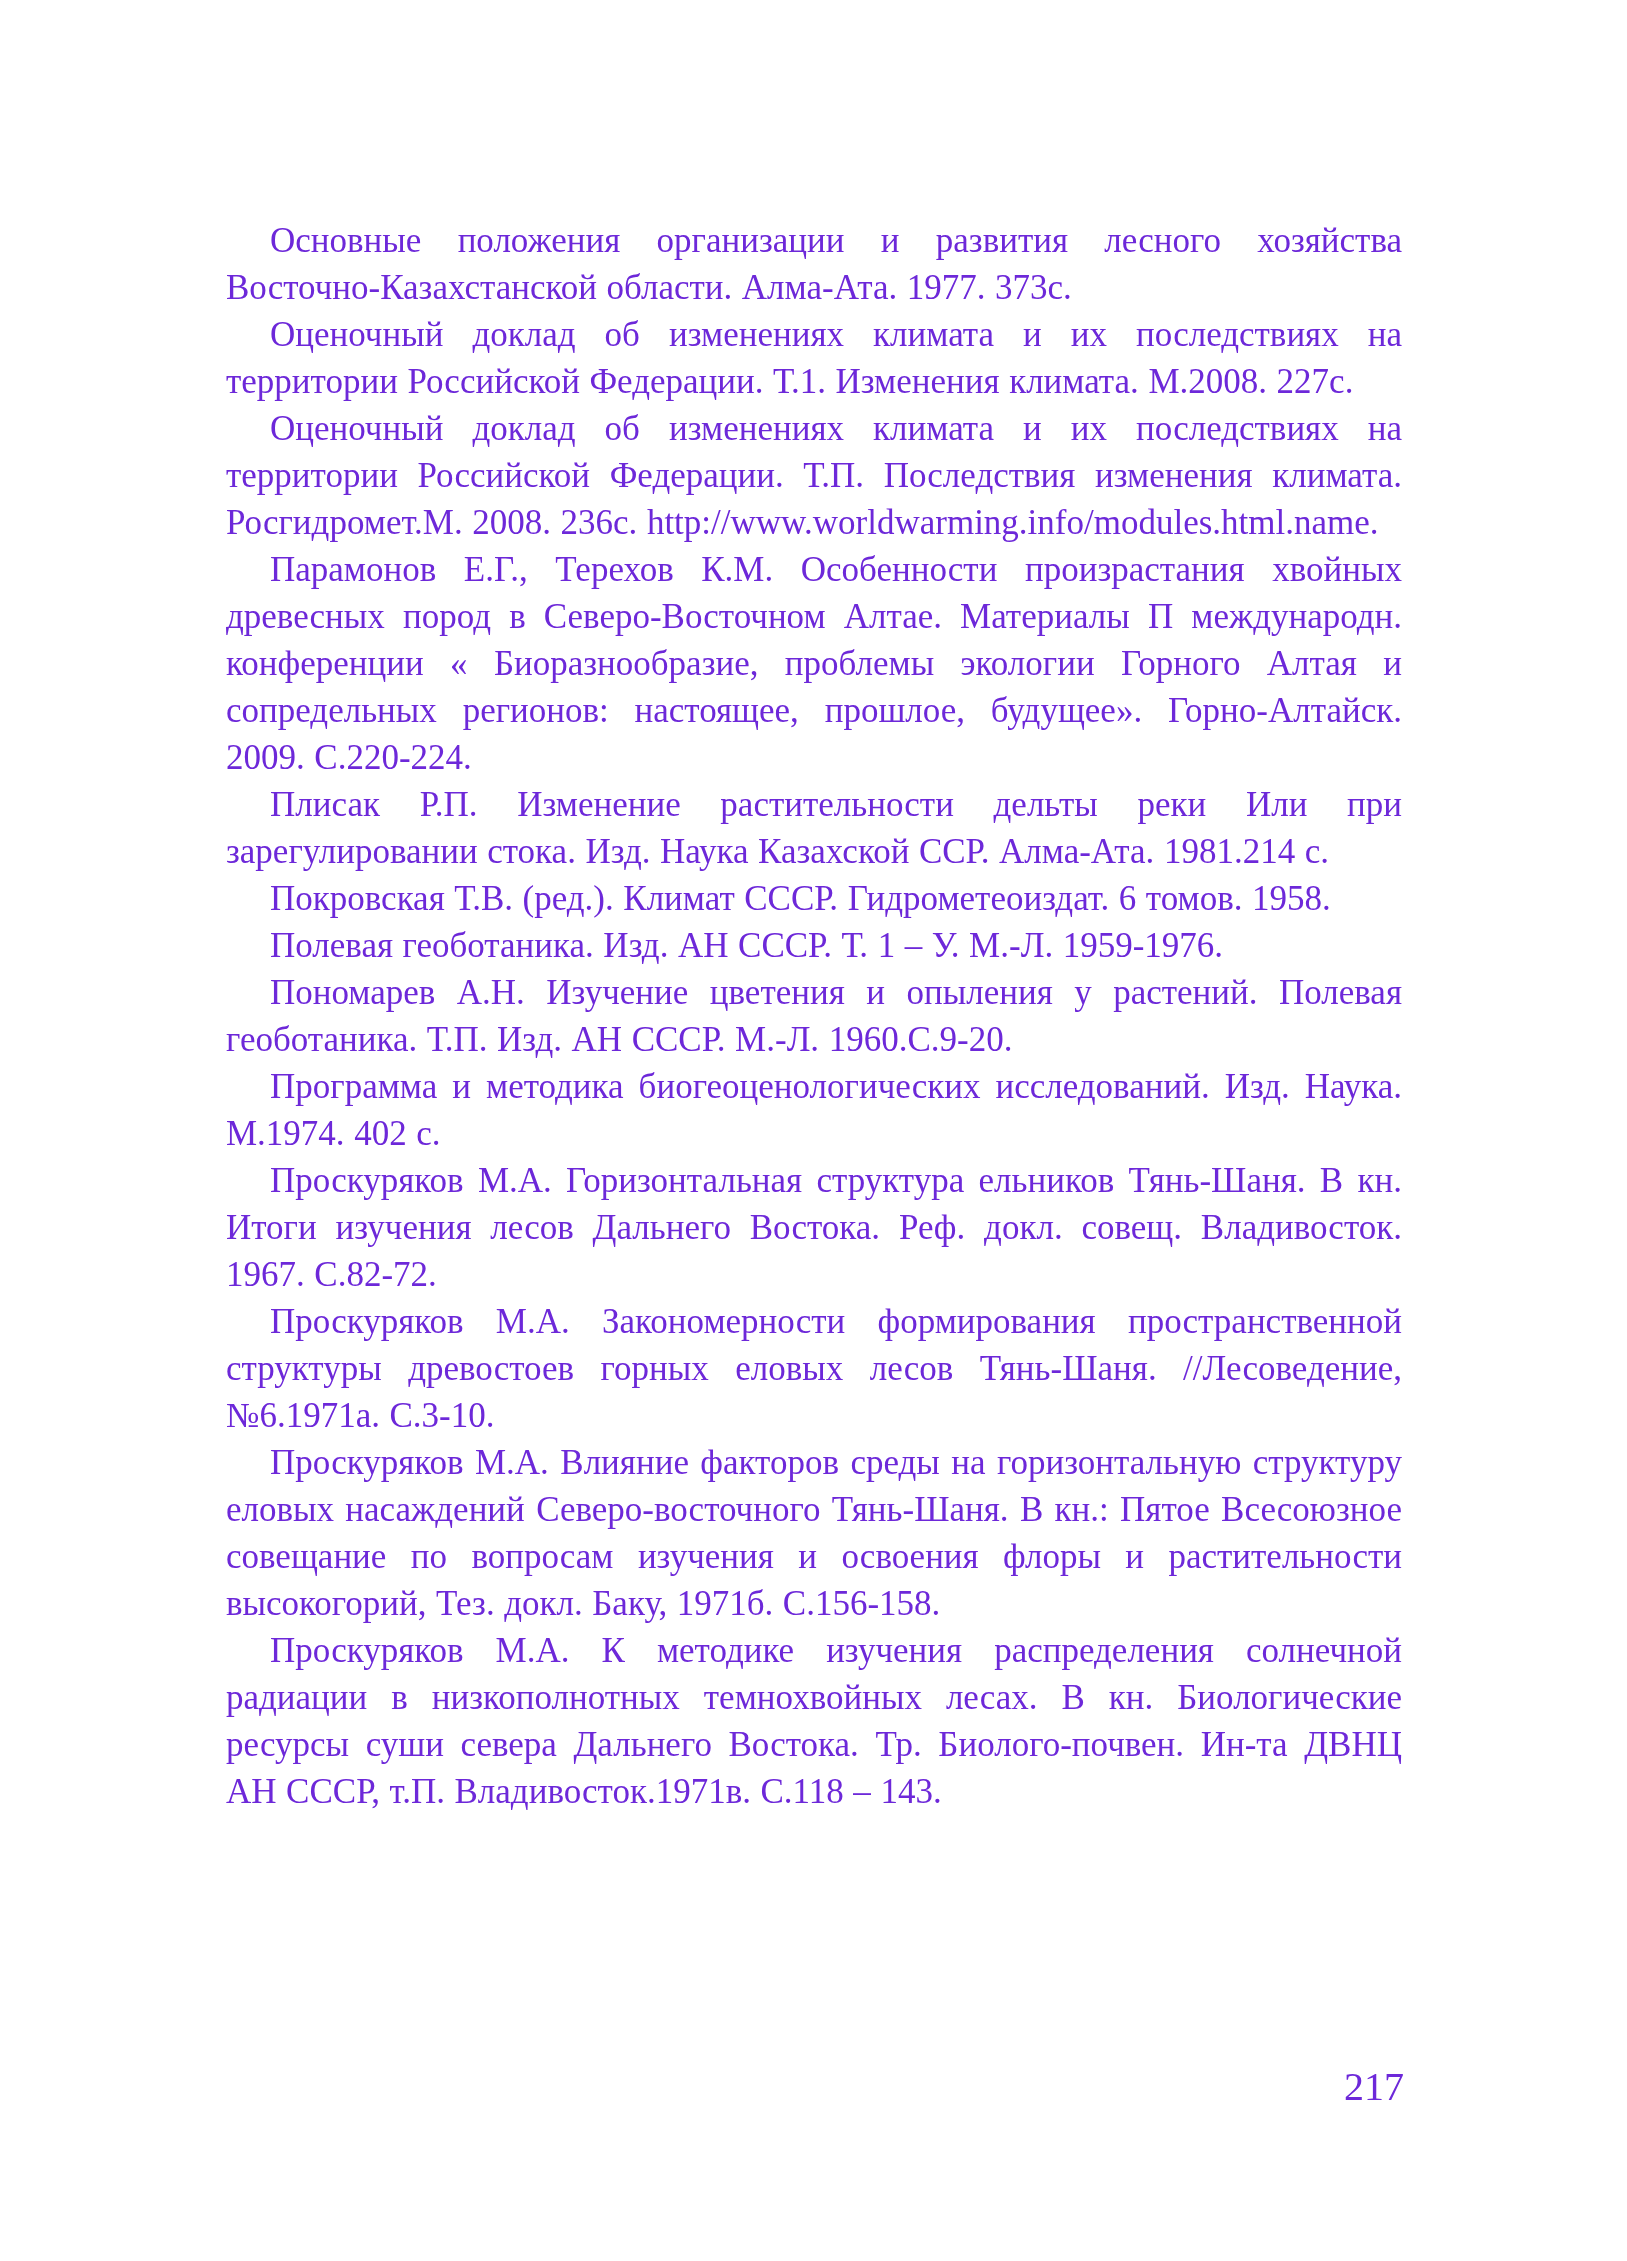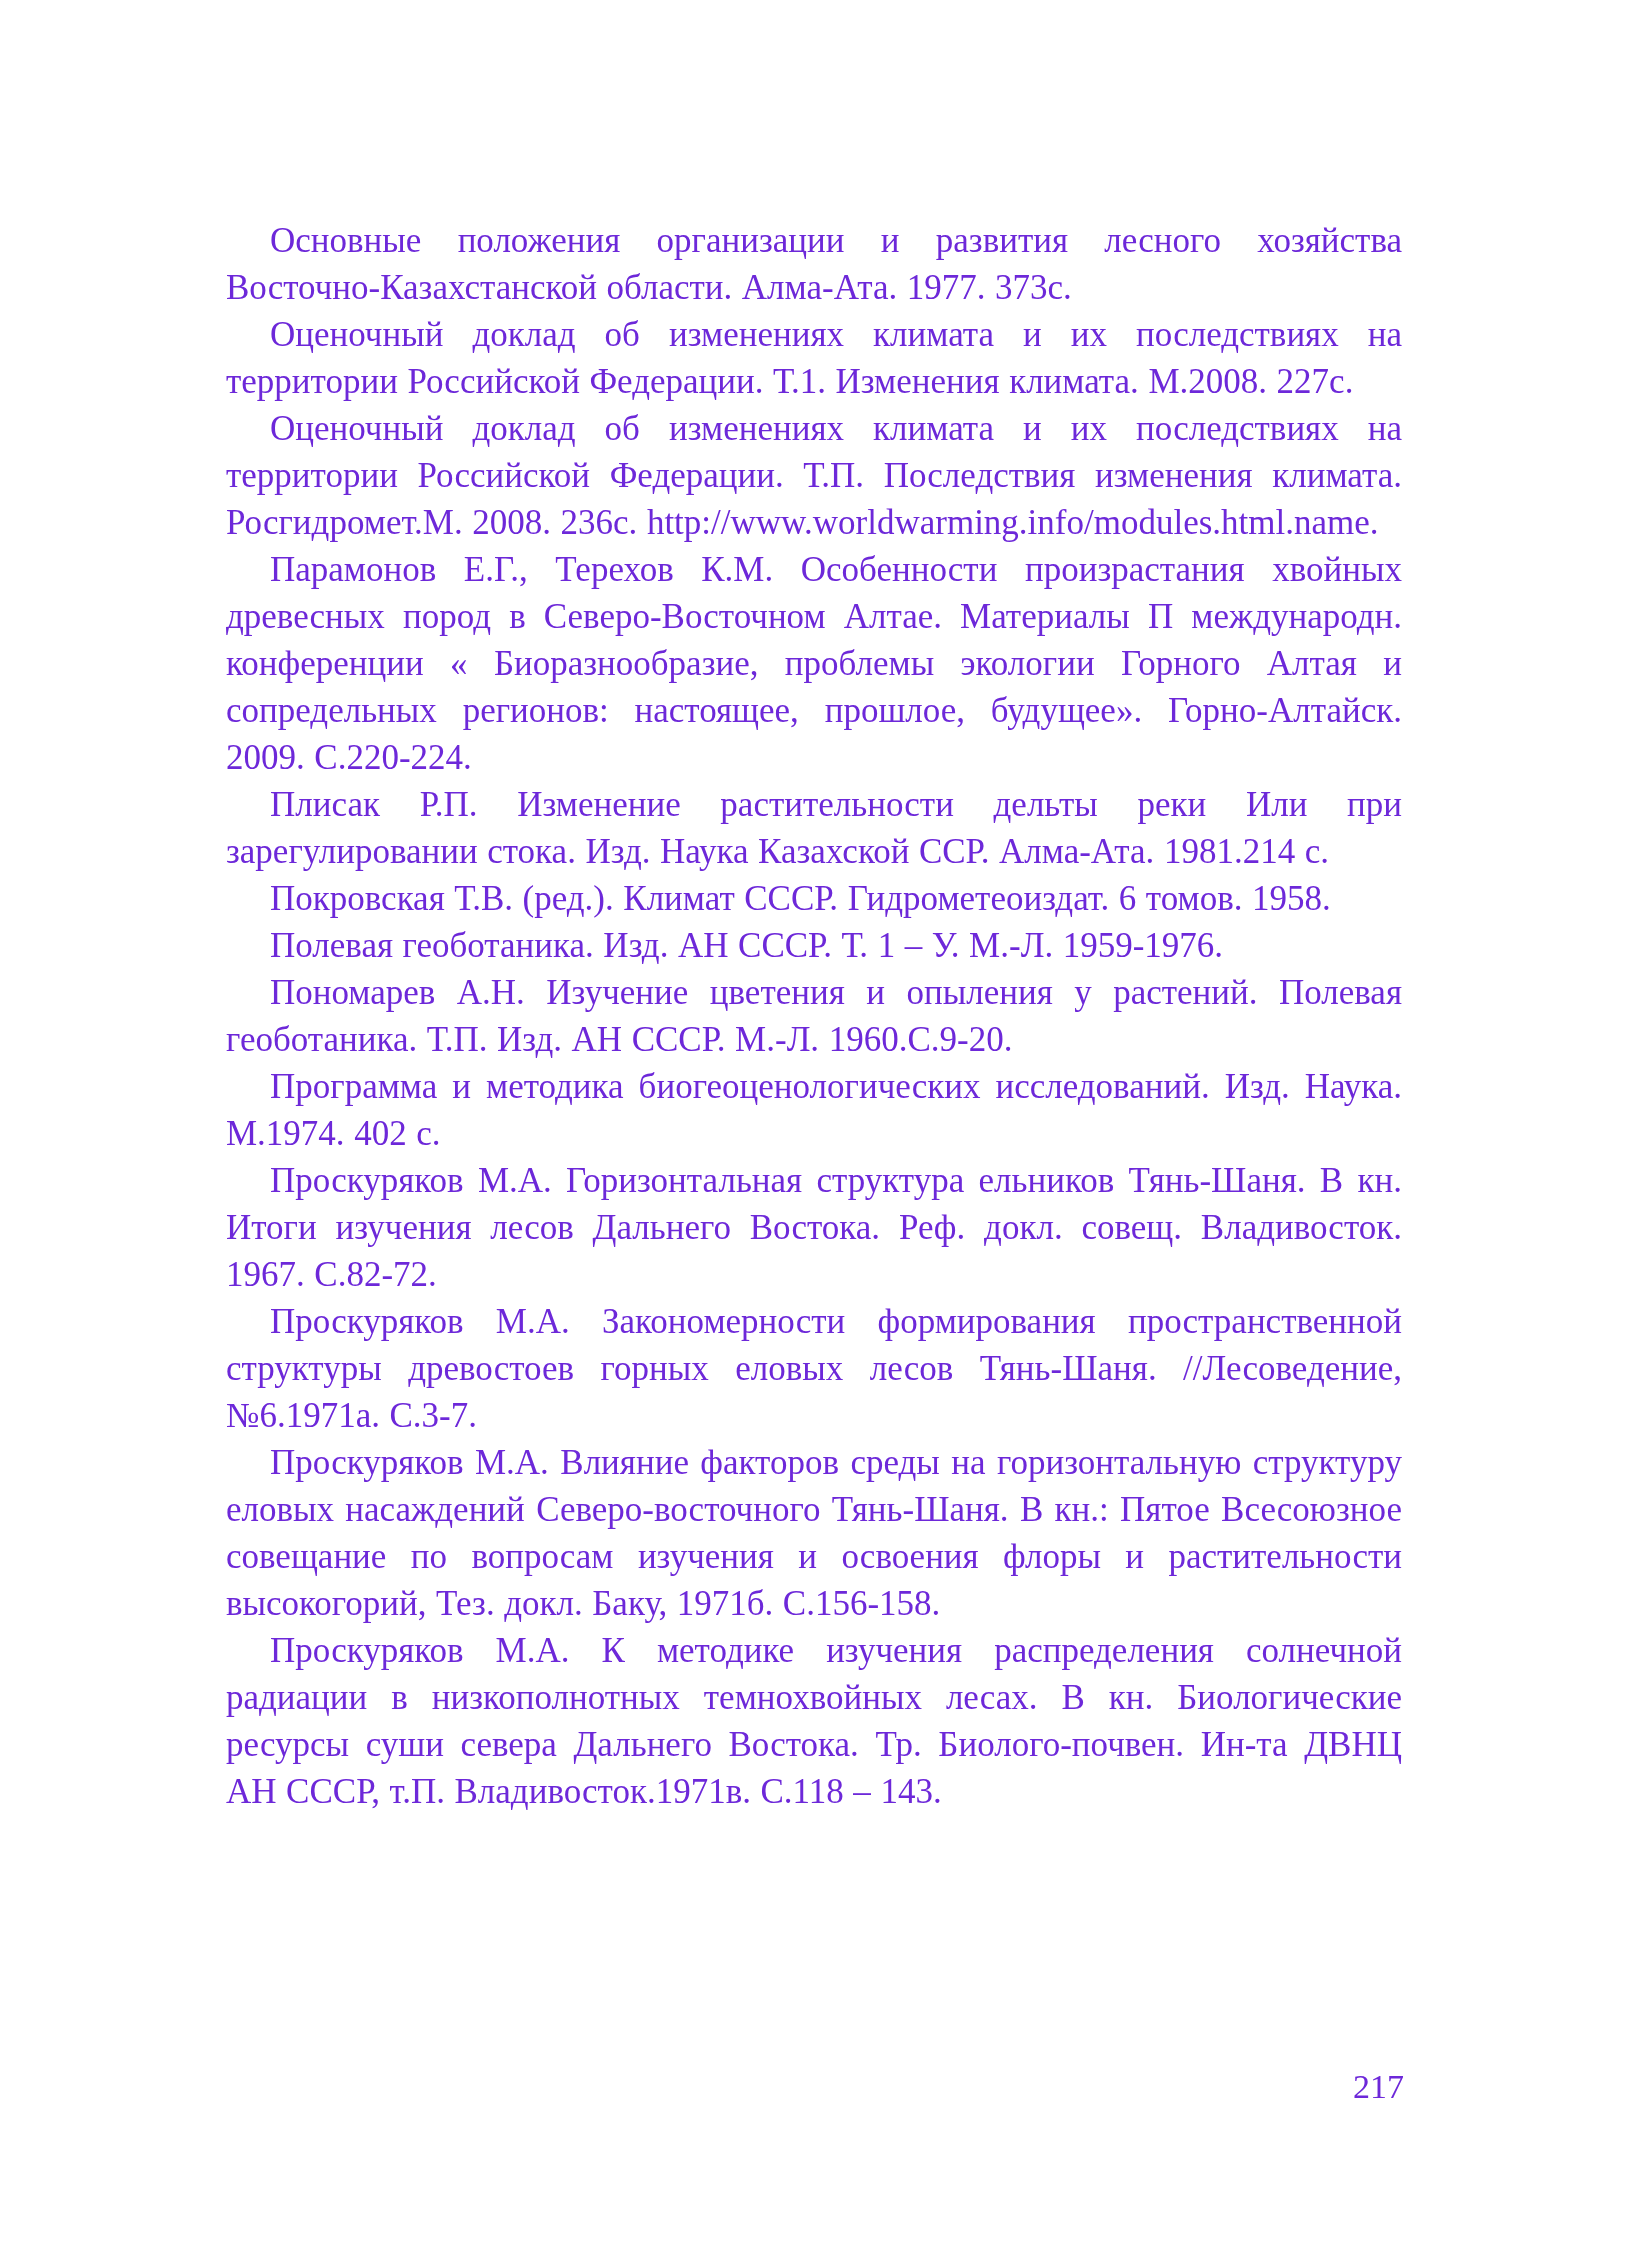--- a/index.html
+++ b/index.html
@@ -31,38 +31,38 @@
   }
   .textblock p {
     margin: 0;
     padding: 0;
     text-indent: 44px;
   }
   .pagenum {
     position: absolute;
     right: 224px;
     top: 2063px;
-    font-size: 34px;
+    font-size: 40px;
     line-height: 47px;
   }
 </style>
 </head>
 <body>
 
 <div class="page">
   <div class="textblock">
     <p>Основные положения организации и развития лесного хозяйства Восточно-Казахстанской области. Алма-Ата. 1977. 373с.</p>
     <p>Оценочный доклад об изменениях климата и их последствиях на территории Российской Федерации. Т.1. Изменения климата. М.2008. 227с.</p>
     <p>Оценочный доклад об изменениях климата и их последствиях на территории Российской Федерации. Т.П. Последствия изменения климата. Росгидромет.М. 2008. 236с. http://www.worldwarming.info/modules.html.name.</p>
     <p>Парамонов Е.Г., Терехов К.М. Особенности произрастания хвойных древесных пород в Северо-Восточном Алтае. Материалы П международн. конференции « Биоразнообразие, проблемы экологии Горного Алтая и сопредельных регионов: настоящее, прошлое, будущее». Горно-Алтайск. 2009. С.220-224.</p>
     <p>Плисак Р.П. Изменение растительности дельты реки Или при зарегулировании стока. Изд. Наука Казахской ССР. Алма-Ата. 1981.214 с.</p>
     <p>Покровская Т.В. (ред.). Климат СССР. Гидрометеоиздат. 6 томов. 1958.</p>
     <p>Полевая геоботаника. Изд. АН СССР. Т. 1 – У. М.-Л. 1959-1976.</p>
     <p>Пономарев А.Н. Изучение цветения и опыления у растений. Полевая геоботаника. Т.П. Изд. АН СССР. М.-Л. 1960.С.9-20.</p>
     <p>Программа и методика биогеоценологических исследований. Изд. Наука. М.1974. 402 с.</p>
     <p>Проскуряков М.А. Горизонтальная структура ельников Тянь-Шаня. В кн. Итоги изучения лесов Дальнего Востока. Реф. докл. совещ. Владивосток. 1967. С.82-72.</p>
-    <p>Проскуряков М.А. Закономерности формирования пространственной структуры древостоев горных еловых лесов Тянь-Шаня. //Лесоведение, №6.1971а. С.3-7.</p>
+    <p>Проскуряков М.А. Закономерности формирования пространственной структуры древостоев горных еловых лесов Тянь-Шаня. //Лесоведение, №6.1971а. С.3-10.</p>
     <p>Проскуряков М.А. Влияние факторов среды на горизонтальную структуру еловых насаждений Северо-восточного Тянь-Шаня. В кн.: Пятое Всесоюзное совещание по вопросам изучения и освоения флоры и растительности высокогорий, Тез. докл. Баку, 1971б. С.156-158.</p>
     <p>Проскуряков М.А. К методике изучения распределения солнечной радиации в низкополнотных темнохвойных лесах. В кн. Биологические ресурсы суши севера Дальнего Востока. Тр. Биолого-почвен. Ин-та ДВНЦ АН СССР, т.П. Владивосток.1971в. С.118 – 143.</p>
   </div>
   <div class="pagenum">217</div>
 </div>
 
 
 </body></html>

